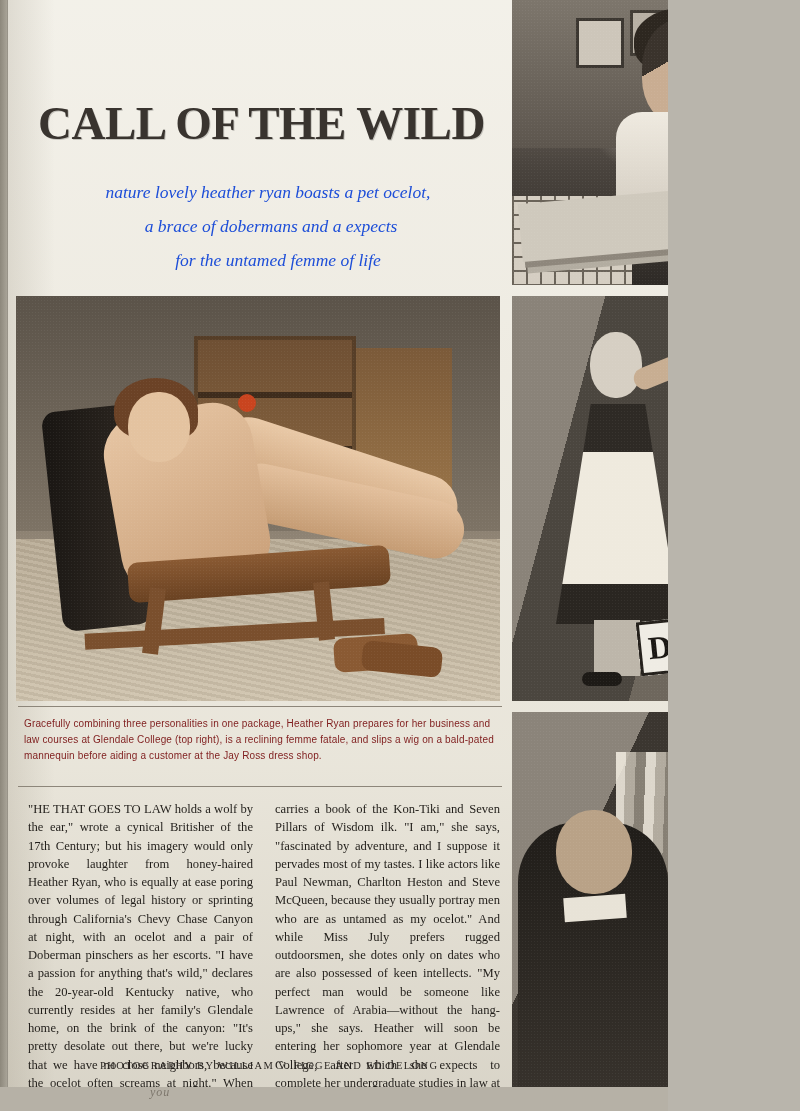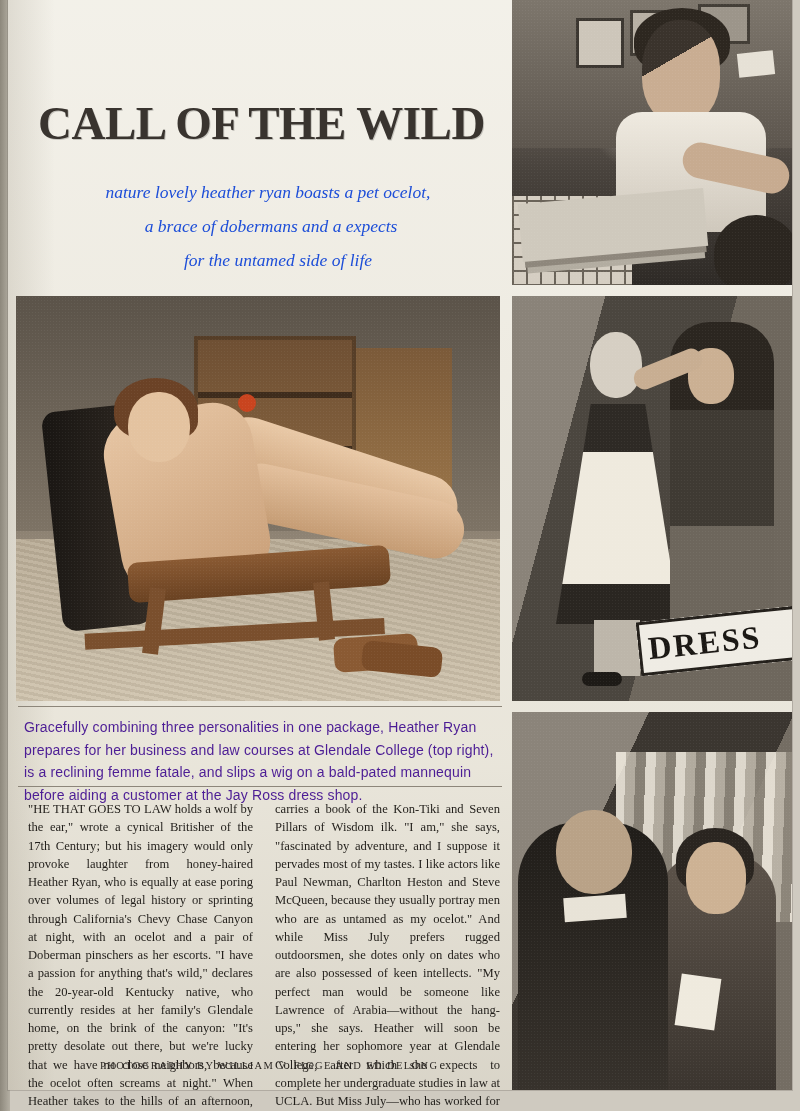--- a/index.html
+++ b/index.html
@@ -5,21 +5,21 @@
   html, body {
     margin: 0;
     padding: 0;
     background: #b9b5ac;
   }
   body {
     font-family: "Liberation Serif", serif;
   }
   .page {
     position: relative;
-    width: 800px;
+    width: 668px;
     height: 1111px;
     overflow: hidden;
     background: #cfcac0;
   }
   
   .sheet {
     position: absolute;
     left: 8px;
     top: 0;
     width: 784px;
@@ -259,23 +259,23 @@
   #p-chair .shoes{position:absolute;left:318px;top:340px;width:84px;height:34px;border-radius:10px;background:#8a5a33;transform:rotate(-4deg);}
   #p-chair .shoes2{position:absolute;left:346px;top:348px;width:80px;height:30px;border-radius:10px;background:#7a4c28;transform:rotate(6deg);}
 
   
   .caption {
     position: absolute;
     left: 24px;
     top: 716px;
     width: 478px;
     font-family: "Liberation Sans", sans-serif;
-    font-size: 14px;
+    font-size: 10px;
     line-height: 1.62;
-    color: #4c1d95;
+    color: #7f1d1d;
     letter-spacing: .15px;
   }
   .rule {
     position: absolute;
     left: 18px;
     top: 706px;
     width: 484px;
     height: 1px;
     background: #8d867a;
   }
@@ -322,21 +322,21 @@
 <div class="page">
 
   <div class="gutter"></div>
   <div class="sheet"></div>
 
   <div class="headline">CALL OF THE WILD</div>
 
   <div class="deck">
     <div class="l1">nature lovely heather ryan boasts a pet ocelot,</div>
     <div class="l2">a brace of dobermans and a expects</div>
-    <div class="l3">for the untamed side of life</div>
+    <div class="l3">for the untamed femme of life</div>
   </div>
 
   <div class="photo" id="p-desk">
     <div class="wall"></div>
     <div class="frame1"></div>
       <div class="frame2"></div>
       <div class="frame3"></div>
     <div class="tag"></div>
     <div class="hair"></div>
     <div class="head"></div>
@@ -401,14 +401,17 @@
   <div class="caption">Gracefully combining three personalities in one package, Heather Ryan prepares for her business and law courses at Glendale College (top right), is a reclining femme fatale, and slips a wig on a bald-pated mannequin before aiding a customer at the Jay Ross dress shop.</div>
   <div class="rule2"></div>
 
   <div class="cols">
     <div class="col">"HE THAT GOES TO LAW holds a wolf by the ear," wrote a cynical Britisher of the 17th Century; but his imagery would only provoke laughter from honey-haired Heather Ryan, who is equally at ease poring over volumes of legal history or sprinting through California's Chevy Chase Canyon at night, with an ocelot and a pair of Doberman pinschers as her escorts. "I have a passion for anything that's wild," declares the 20-year-old Kentucky native, who currently resides at her family's Glendale home, on the brink of the canyon: "It's pretty desolate out there, but we're lucky that we have no close neighbors, because the ocelot often screams at night." When Heather takes to the hills of an afternoon, she usually</div>
     <div class="col">carries a book of the Kon-Tiki and Seven Pillars of Wisdom ilk. "I am," she says, "fascinated by adventure, and I suppose it pervades most of my tastes. I like actors like Paul Newman, Charlton Heston and Steve McQueen, because they usually portray men who are as untamed as my ocelot." And while Miss July prefers rugged outdoorsmen, she dotes only on dates who are also possessed of keen intellects. "My perfect man would be someone like Lawrence of Arabia—without the hang-ups," she says. Heather will soon be entering her sophomore year at Glendale College, after which she expects to complete her undergraduate studies in law at UCLA. But Miss July—who has worked for an insurance firm, an</div>
   </div>
 
   <div class="credit">PHOTOGRAPHY BY WILLIAM V. FIGGE AND ED DELONG</div>
 
+  <div class="bottom-strip">
+    <span class="scrap">you</span>
+  </div>
 
 </div>
 
 </body></html>

